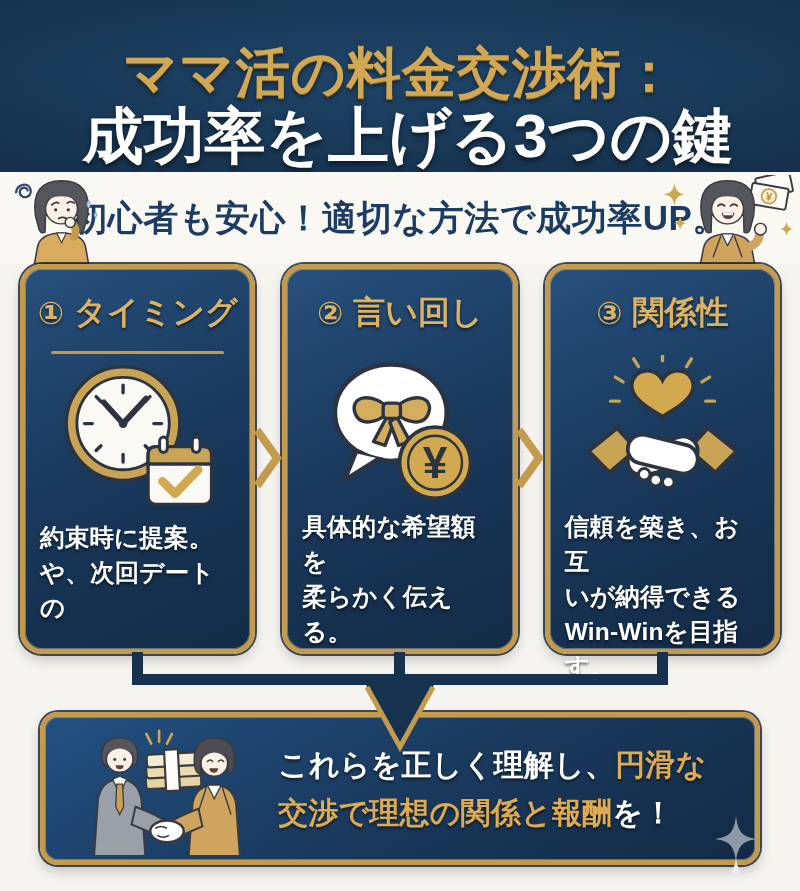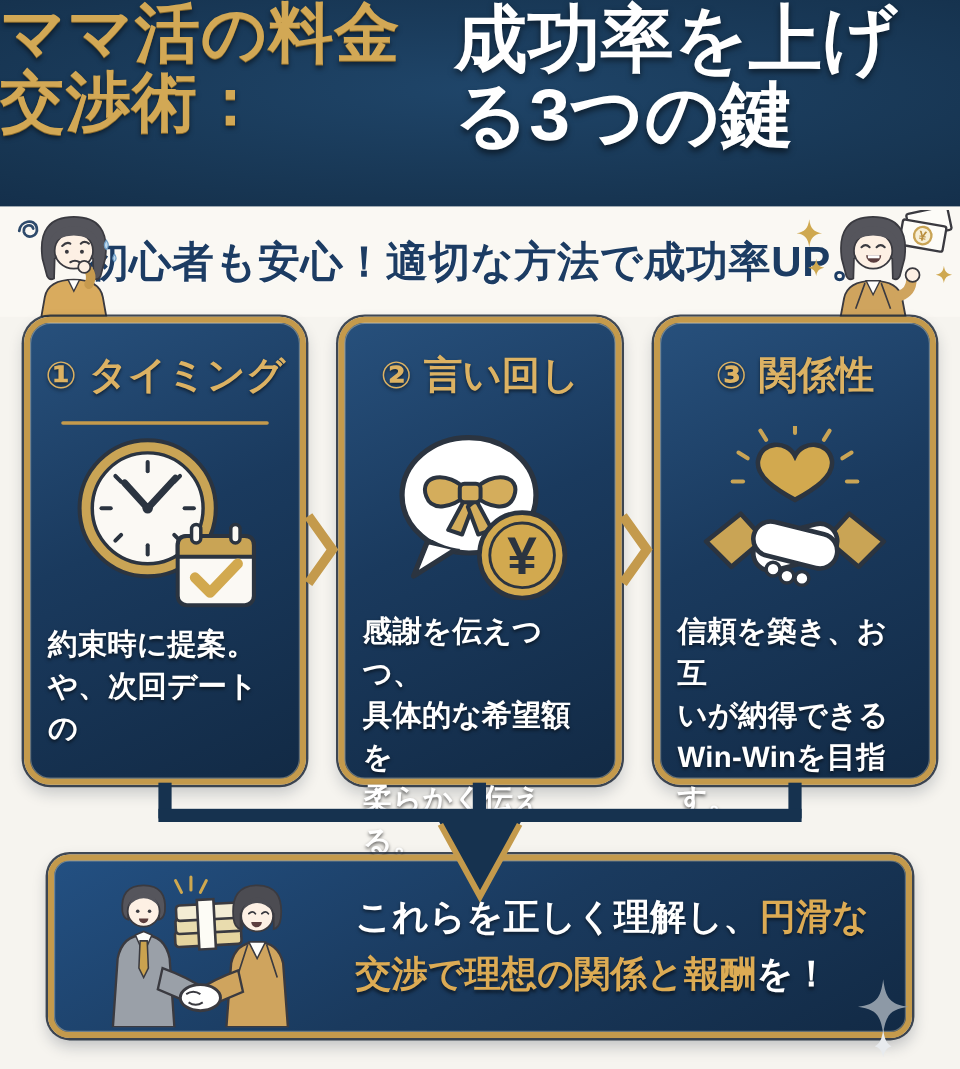--- a/index.html
+++ b/index.html
@@ -3,21 +3,21 @@
 <meta charset="utf-8">
 <style>
   * { box-sizing: border-box; margin: 0; padding: 0; }
   body { margin: 0; background: #e9e7e2; font-family: "Liberation Sans", "DejaVu Sans", sans-serif; }
   .poster { position: relative; width: 800px; height: 891px; background: #f6f4ef; overflow: hidden; margin: 0 auto; }
 
   
   .header {
     position: absolute; top: 0; left: 0; width: 800px; height: 212px;
     background: radial-gradient(ellipse 120% 90% at 50% 35%, #1f4569 0%, #16334f 55%, #0e2440 100%);
-    display: flex; flex-direction: row; align-items: flex-start; justify-content: center; gap: 4px;
+    display: flex; flex-direction: column; align-items: center; justify-content: center; gap: 4px;
   }
   .title-gold {
     font-size: 54px; font-weight: 900; letter-spacing: 1px; color: #d2a855;
     text-shadow: 0 1px 0 #8a6a2b, 0 3px 4px rgba(0,0,0,.5);
     line-height: 1.05;
   }
   .title-white {
     font-size: 61px; font-weight: 900; letter-spacing: 0px; color: #ffffff;
     text-shadow: 0 3px 5px rgba(0,0,0,.55); line-height: 1.05; margin-left: 16px;
   }
@@ -70,21 +70,21 @@
   
   .bottom-card {
     position: absolute; top: 712px; left: 40px; width: 720px; height: 153px;
     border: 5px solid #c49a4c; border-radius: 18px;
     background: linear-gradient(150deg, #235082 0%, #1a3a5e 50%, #122a45 100%);
     box-shadow: 0 0 0 2px rgba(32,42,58,.85), inset 0 0 0 1px rgba(255,238,200,.35), 0 6px 12px rgba(25,35,55,.25);
     display: flex; align-items: center; z-index: 2;
   }
   .bottom-illust { margin-left: 14px; flex: 0 0 auto; }
   .conclusion {
-    margin-left: 22px; font-size: 30px; font-weight: 900; line-height: 1.6;
+    margin-left: 4px; font-size: 30px; font-weight: 900; line-height: 1.6;
     text-shadow: 0 2px 3px rgba(0,0,0,.55); letter-spacing: 0.2px;
   }
   .t-white { color: #ffffff; }
   .t-gold  { color: #dcab54; }
   .diamond-sparkle { position: absolute; right: -6px; bottom: -22px; }
 </style>
 </head>
 <body>
 
 <div class="poster">
@@ -195,21 +195,20 @@
             <path d="M72,64 L58,90 L70,94 L79,70 Z"></path>
             <path d="M82,64 L96,90 L84,94 L75,70 Z"></path>
             <rect x="68" y="50" width="18" height="16" rx="4"></rect>
           </g>
           <circle cx="122" cy="112" r="37" fill="#d2a94f" stroke="#2b3440" stroke-width="4"></circle>
           <circle cx="122" cy="112" r="28" fill="none" stroke="#2b3440" stroke-width="2.5"></circle>
           <text x="122" y="128" font-size="46" font-weight="bold" fill="#2b3440" text-anchor="middle">¥</text>
         </svg>
       </div>
       <div class="card-body">
-        <div>感謝を伝えつつ、</div>
         <div>具体的な希望額を</div>
         <div>柔らかく伝える。</div>
       </div>
     </div>
 
     <div class="card">
       <div class="card-head">
         <span class="card-number">③</span>
         <span>関係性</span>
       </div>

